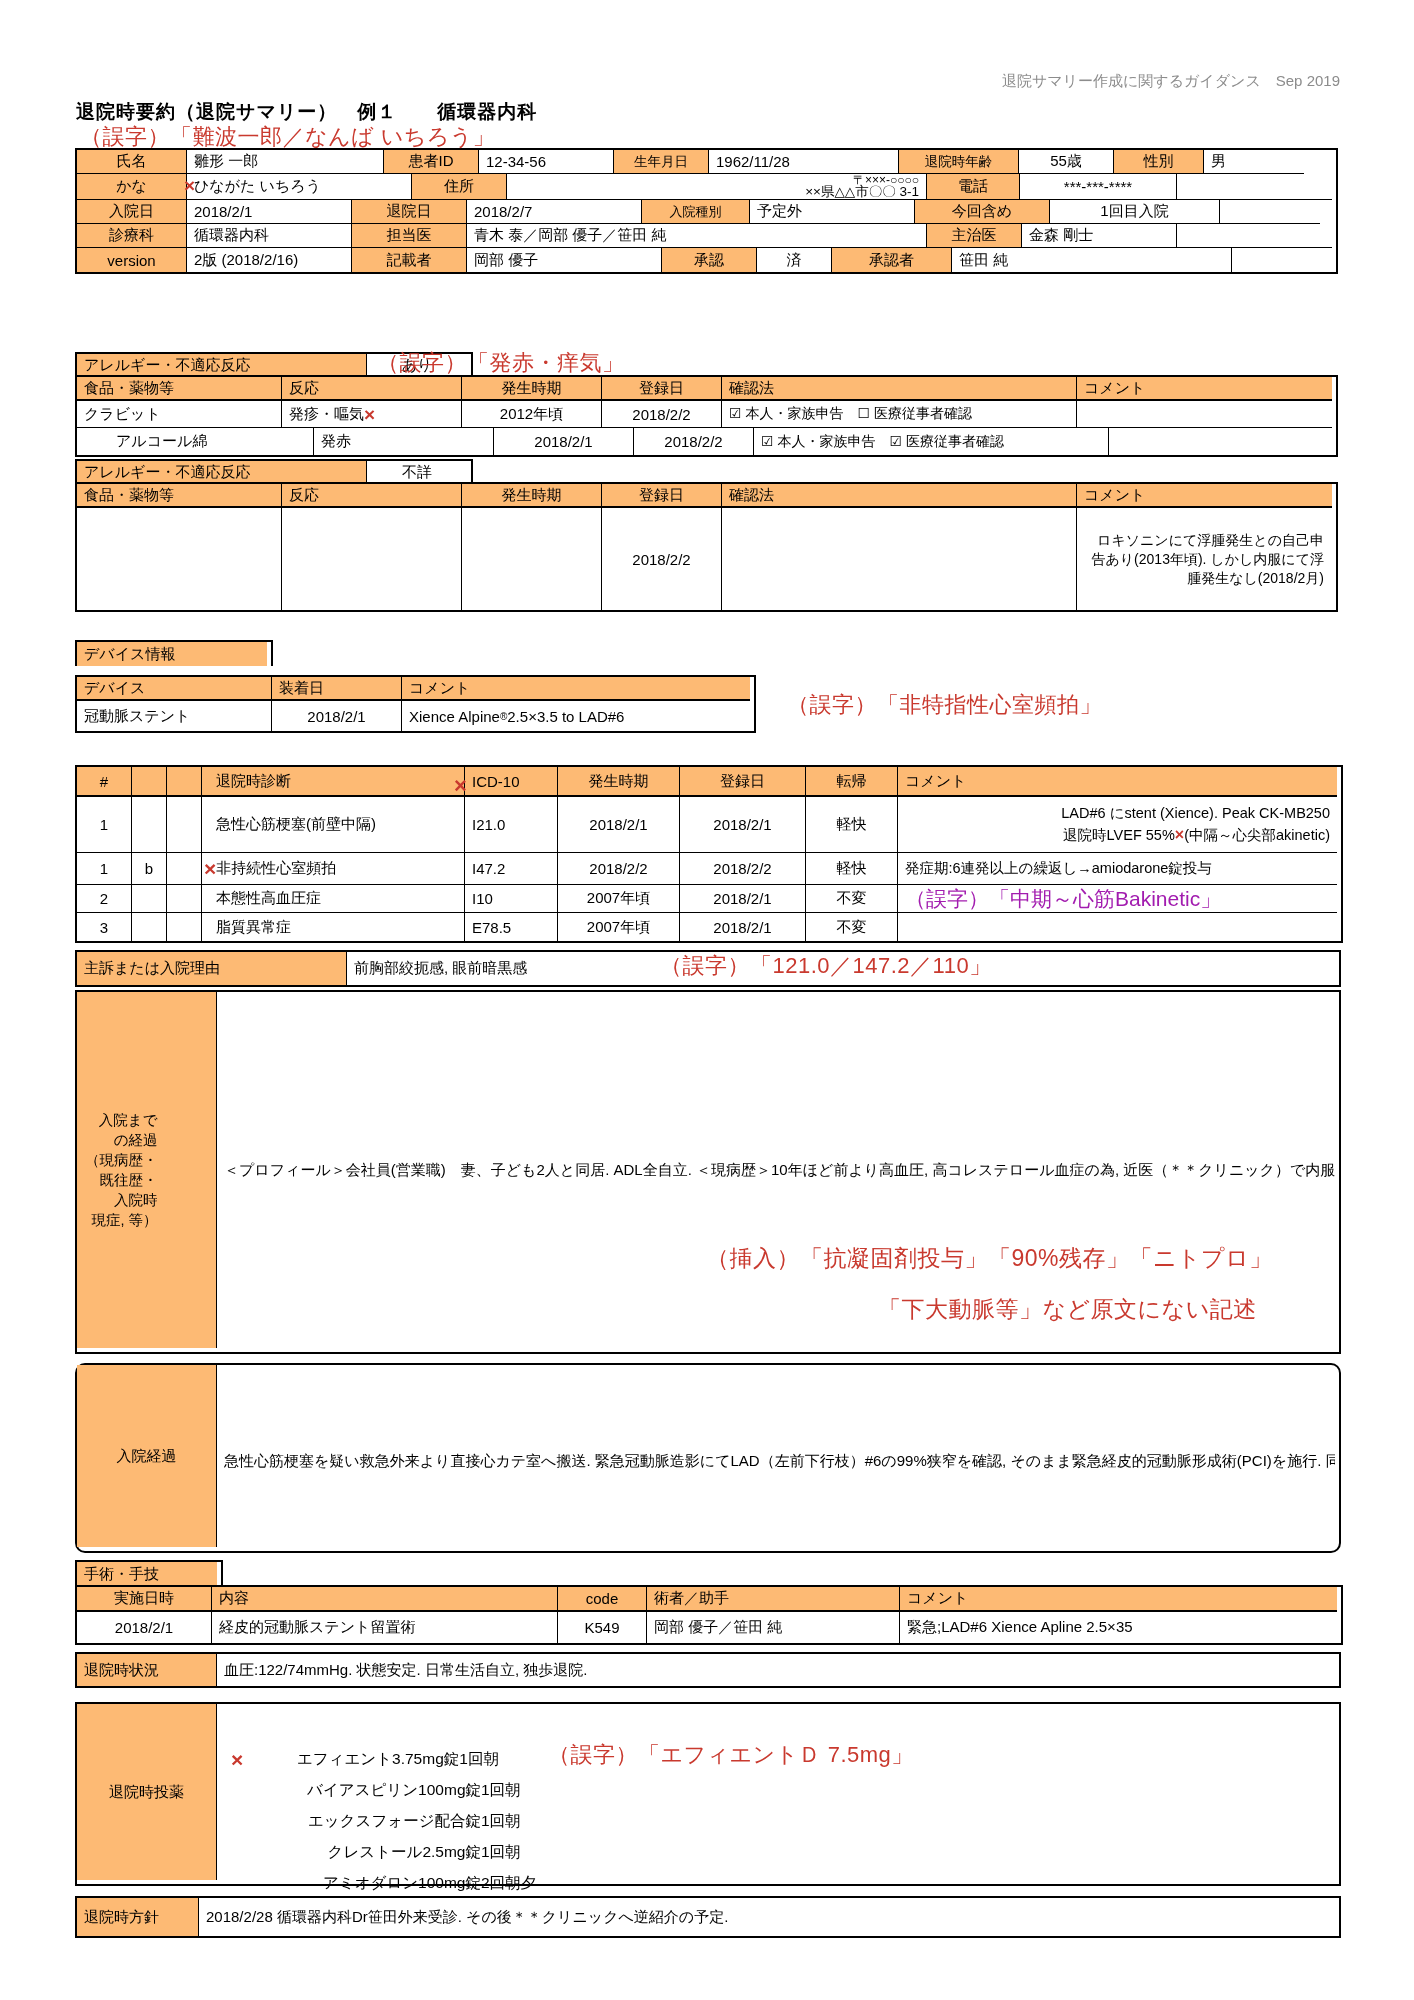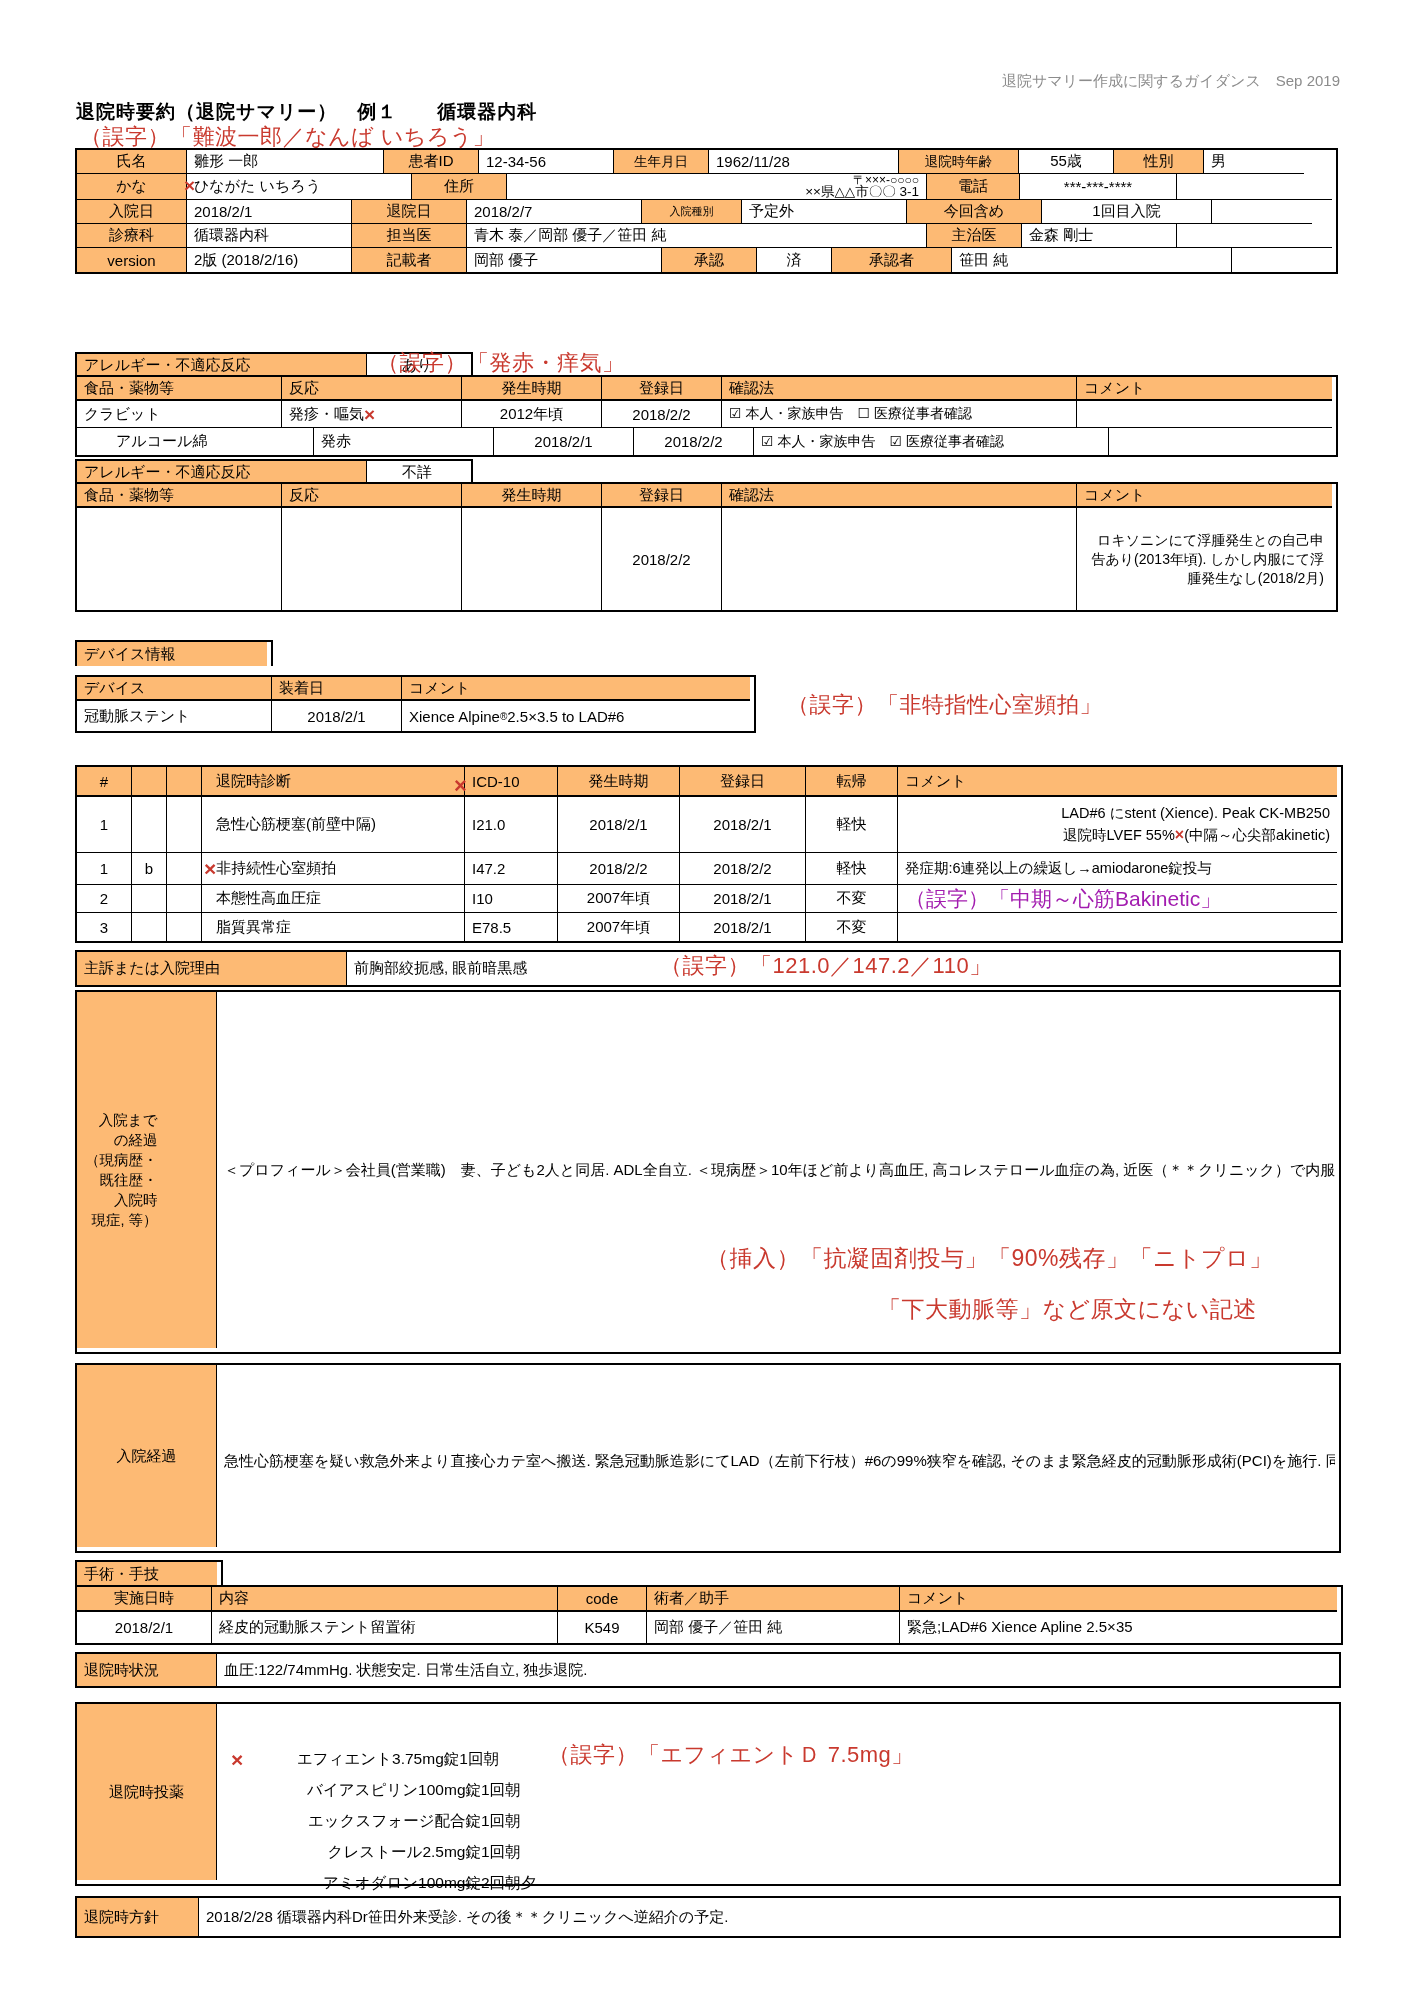--- a/index.html
+++ b/index.html
@@ -61,21 +61,21 @@
       </div>
       <div class="cell g cc" style="width:93px">電話</div>
       <div class="cell cc" style="width:157px">***-***-****</div>
       <div class="cell" style="width:155px"></div>
     </div>
     <div class="row" style="height:24px;">
       <div class="cell g cc" style="width:110px">入院日</div>
       <div class="cell" style="width:165px">2018/2/1</div>
       <div class="cell g cc" style="width:115px">退院日</div>
       <div class="cell" style="width:175px">2018/2/7</div>
-      <div class="cell g cc" style="width:100px;font-size:11px">入院種別</div>
+      <div class="cell g cc" style="width:108px;font-size:13px">入院種別</div>
       <div class="cell" style="width:165px">予定外</div>
       <div class="cell g cc" style="width:135px">今回含め</div>
       <div class="cell cc" style="width:170px">1回目入院</div>
       <div class="cell" style="width:100px"></div>
     </div>
     <div class="row" style="height:24px;">
       <div class="cell g cc" style="width:110px">診療科</div>
       <div class="cell" style="width:165px">循環器内科</div>
       <div class="cell g cc" style="width:115px">担当医</div>
       <div class="cell" style="width:460px">青木 泰／岡部 優子／笹田 純</div>
@@ -273,21 +273,21 @@
 血圧:164/96mmHg　脈拍:100/min　呼吸数:30/min　SpO2 92% (room air)
 心音:　第Ⅲ, 第Ⅳ心音聴取, 心雑音なし. 呼吸音正常
 ＜入院時検査所見＞ 心筋トロポニンT: 1.1ng/ml, CK-MB:58U/L
 心電図:V1-3 ST上昇 心室性期外収縮(PVC)散発
 胸部X線写真:心拡大なし. 肺鬱血を軽度に認める.</div>
     </div>
   </div>
   <div class="ann" style="top:1243px;left:706px;font-size:23px;">（挿入）「抗凝固剤投与」「90%残存」「ニトプロ」</div>
   <div class="ann" style="top:1294px;left:878px;font-size:23px;">「下大動脈等」など原文にない記述</div>
 
-  <div class="tbl" style="top:1363px;left:75px;width:1262px;height:186px;">
+  <div class="tbl" style="top:1363px;left:75px;width:1262px;height:186px;border-radius:10px;">
     <div class="row" style="height:182px;">
       <div class="cell g cc" style="width:140px">入院経過</div>
       <div class="cell blk" style="width:1118px;height:182px;padding-top:10px;">急性心筋梗塞を疑い救急外来より直接心カテ室へ搬送. 緊急冠動脈造影にてLAD（左前下行枝）#6の99%狭窄を確認, そのまま緊急経皮的冠動脈形成術(PCI)を施行. 同部より多量の赤色血栓吸引後, TIMI3の血流再疎通に成功. 薬剤溶出性ステント（Xience 2.5×3.5）挿入にて0%へ. 合併症無く治療完了, CCUに収容, リハビリテーション開始後も有意の合併症なく順調に経過. CK-MBピーク値 250U/L. 翌日一般病棟に転棟. モニターにてPVCの散発あり. 3時間以内に6連発までnonsustained VTを認める状態であったため, アミオダロンを開始. 3日目にはモニター上のPVCもほぼ消失した. 退院時心エコーではLVEF55%（中隔～心尖部akinetic）.</div>
     </div>
   </div>
 
   <div class="tbl nb" style="top:1560px;left:75px;width:144px;">
     <div class="row" style="height:25px;">
       <div class="cell g" style="width:140px">手術・手技</div>
     </div>

